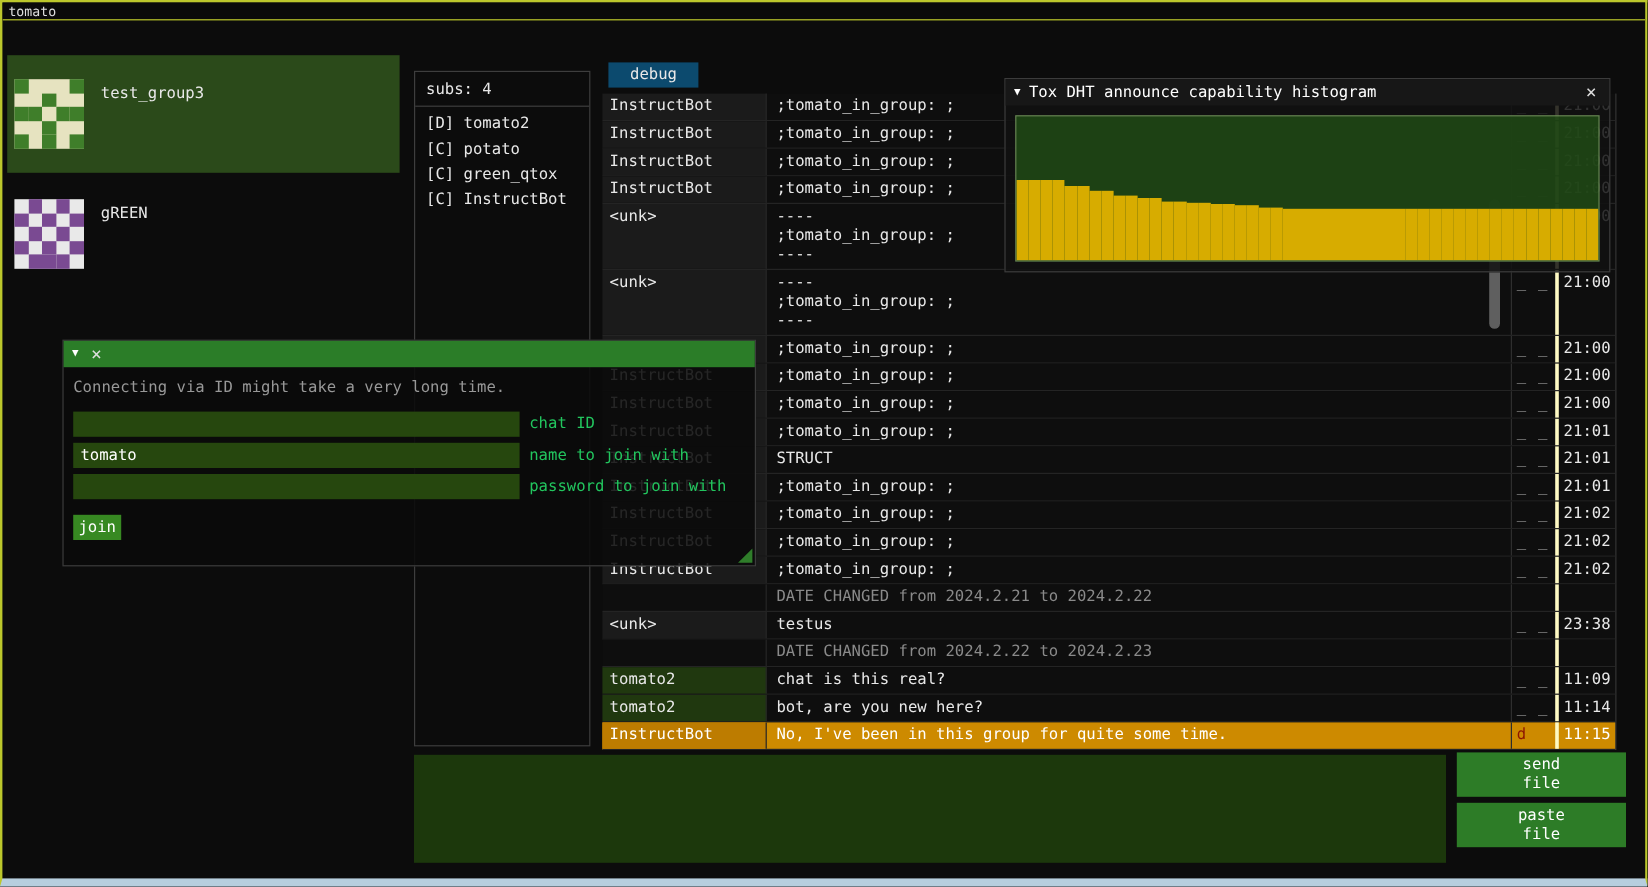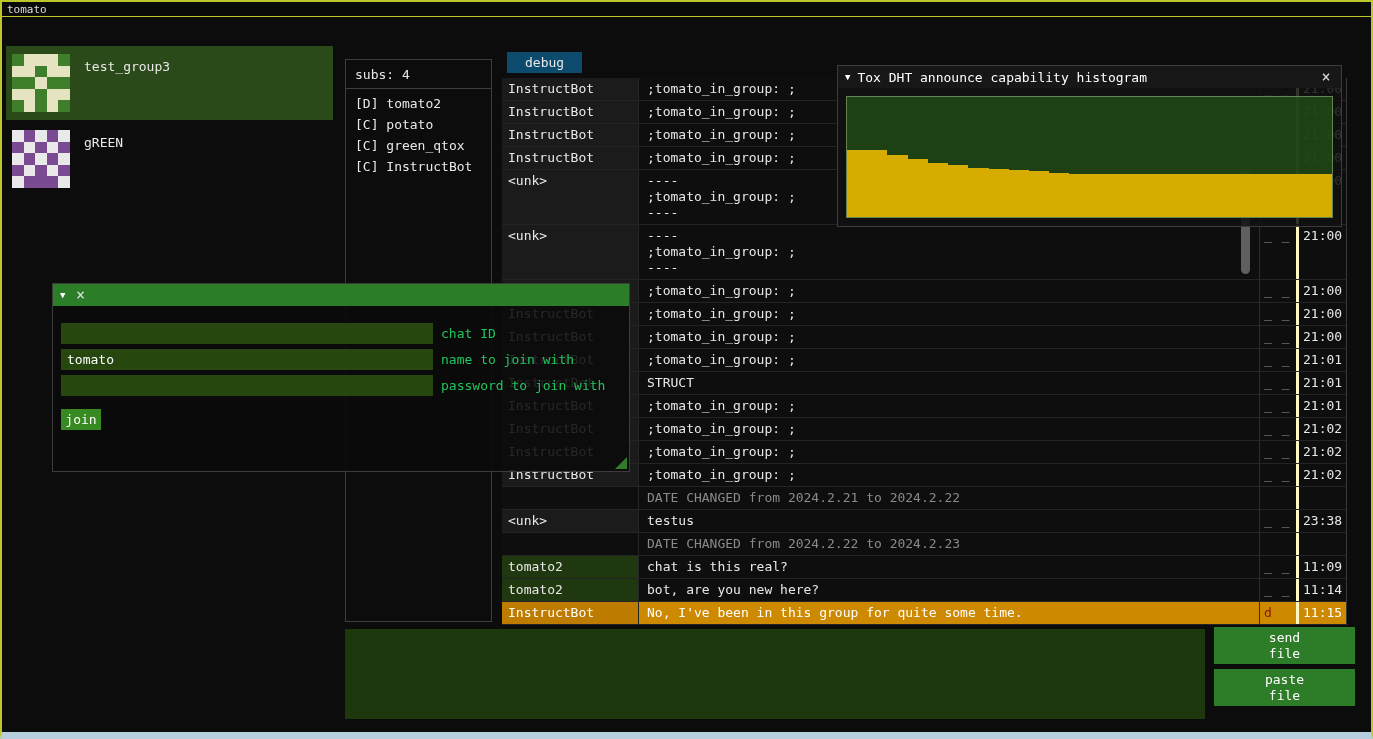--- a/index.html
+++ b/index.html
@@ -9,21 +9,21 @@
     font-family:"DejaVu Sans Mono",monospace;color:#e8e8e8;overflow:hidden;
     border:2px solid #bcc72c;border-bottom:7px solid #b7cede;
   }
   .titlebar{height:15px;background:#0a0a0a;border-bottom:1px solid #bcc72c;
     font-size:11px;line-height:15px;padding:0 5px;color:#dedede;}
   .menubar{height:24px;background:#0d0d0d;display:flex;align-items:center;
     padding:0 4px;gap:16px;font-size:13px;}
   .menu-item{background:#191919;padding:3px 12px;cursor:default;}
 
   .group-list{position:absolute;left:4px;top:44px;width:327px;}
-  .group-item{display:flex;align-items:flex-start;gap:14px;padding:8px 6px;min-height:66px;margin-bottom:2px;}
+  .group-item{display:flex;align-items:flex-start;gap:14px;padding:20px 6px;min-height:66px;margin-bottom:2px;}
   .group-item.selected{background:#2b4a1a;}
   .avatar{width:58px;height:58px;display:grid;grid-template-rows:repeat(5,1fr);grid-template-columns:repeat(5,1fr);flex:none;}
   .group-name{font-size:13px;padding-top:5px;}
 
   .subs-panel{position:absolute;left:343px;top:57px;width:147px;height:563px;
     border:1px solid #3e3e3e;background:#0c0c0c;font-size:13px;}
   .subs-header{padding:7px 9px 6px 9px;}
   .subs-list{border-top:1px solid #3e3e3e;padding:4px 0;}
   .member{padding:1px 9px;line-height:19px;white-space:nowrap;}
 
@@ -415,20 +415,21 @@
         </div>
     </div>
   </div>
 
   <div class="win join">
     <div class="win-title green">
       <span class="tri">▼</span>
       <span class="close">×</span>
     </div>
     <div class="join-body">
+      <div class="info">Connecting via ID might take a very long time.</div>
       <div class="fields">
           <div class="jfield">
             <input style="">
             <div class="jlabel">chat ID</div>
           </div>
           <div class="jfield">
             <input value="tomato" style="">
             <div class="jlabel">name to join with</div>
           </div>
           <div class="jfield">

